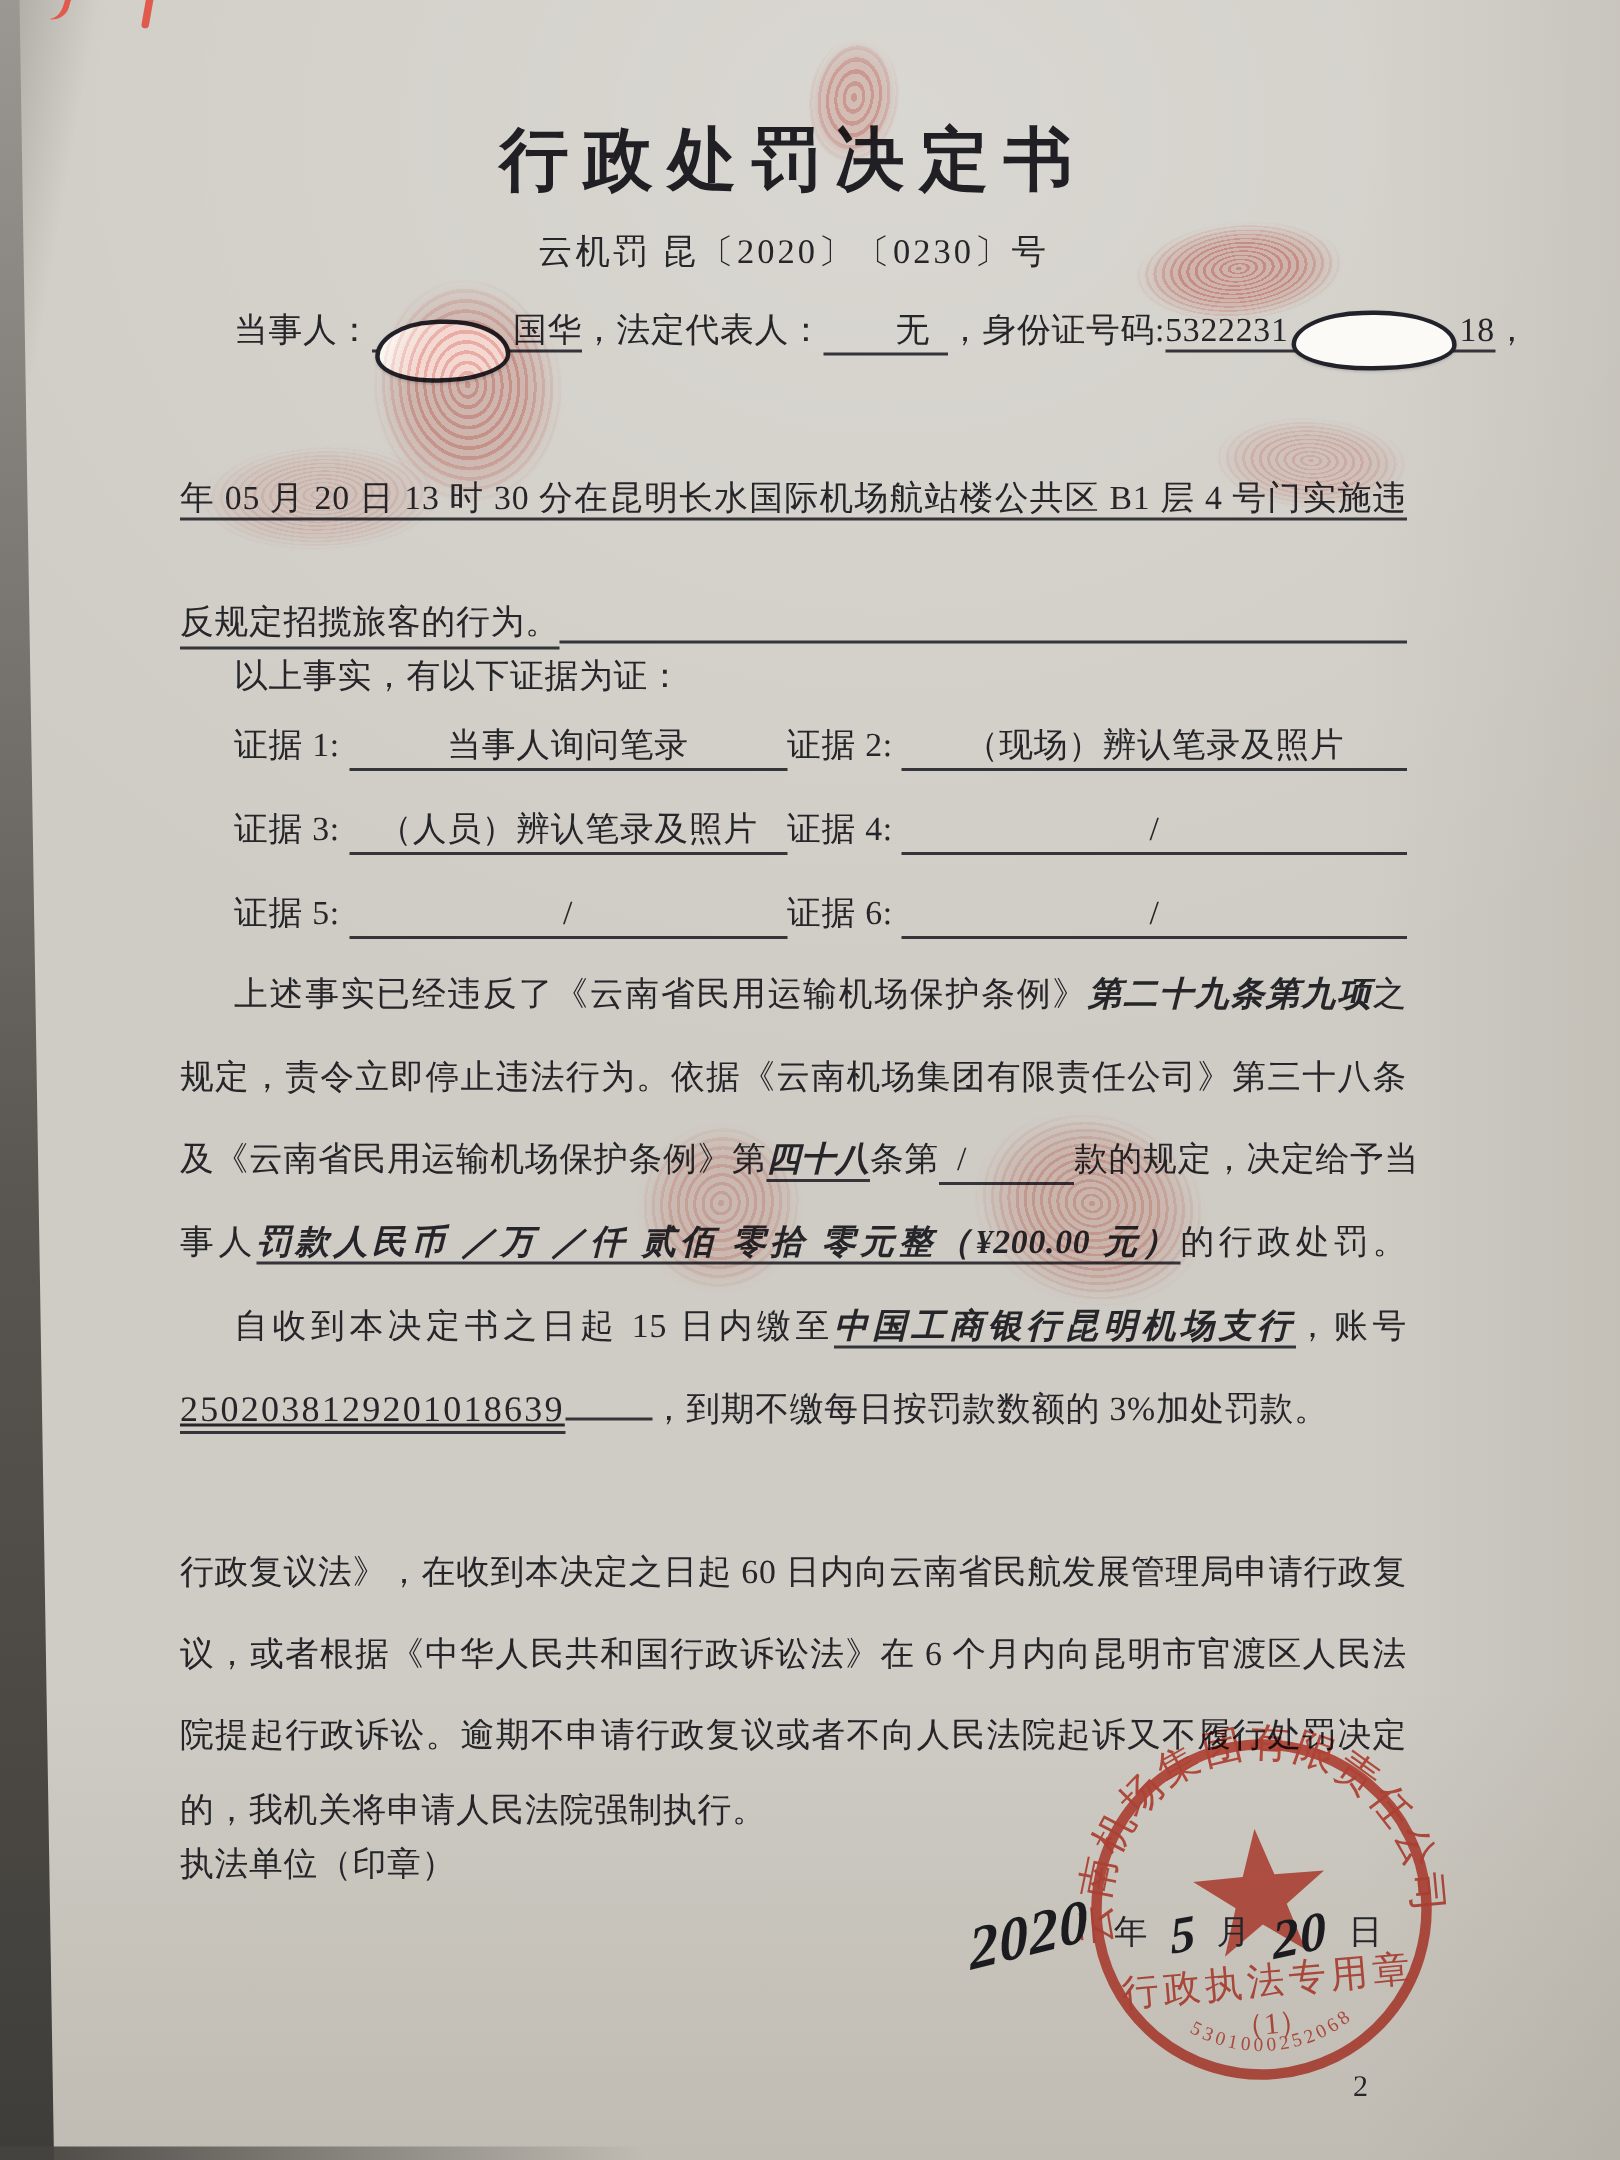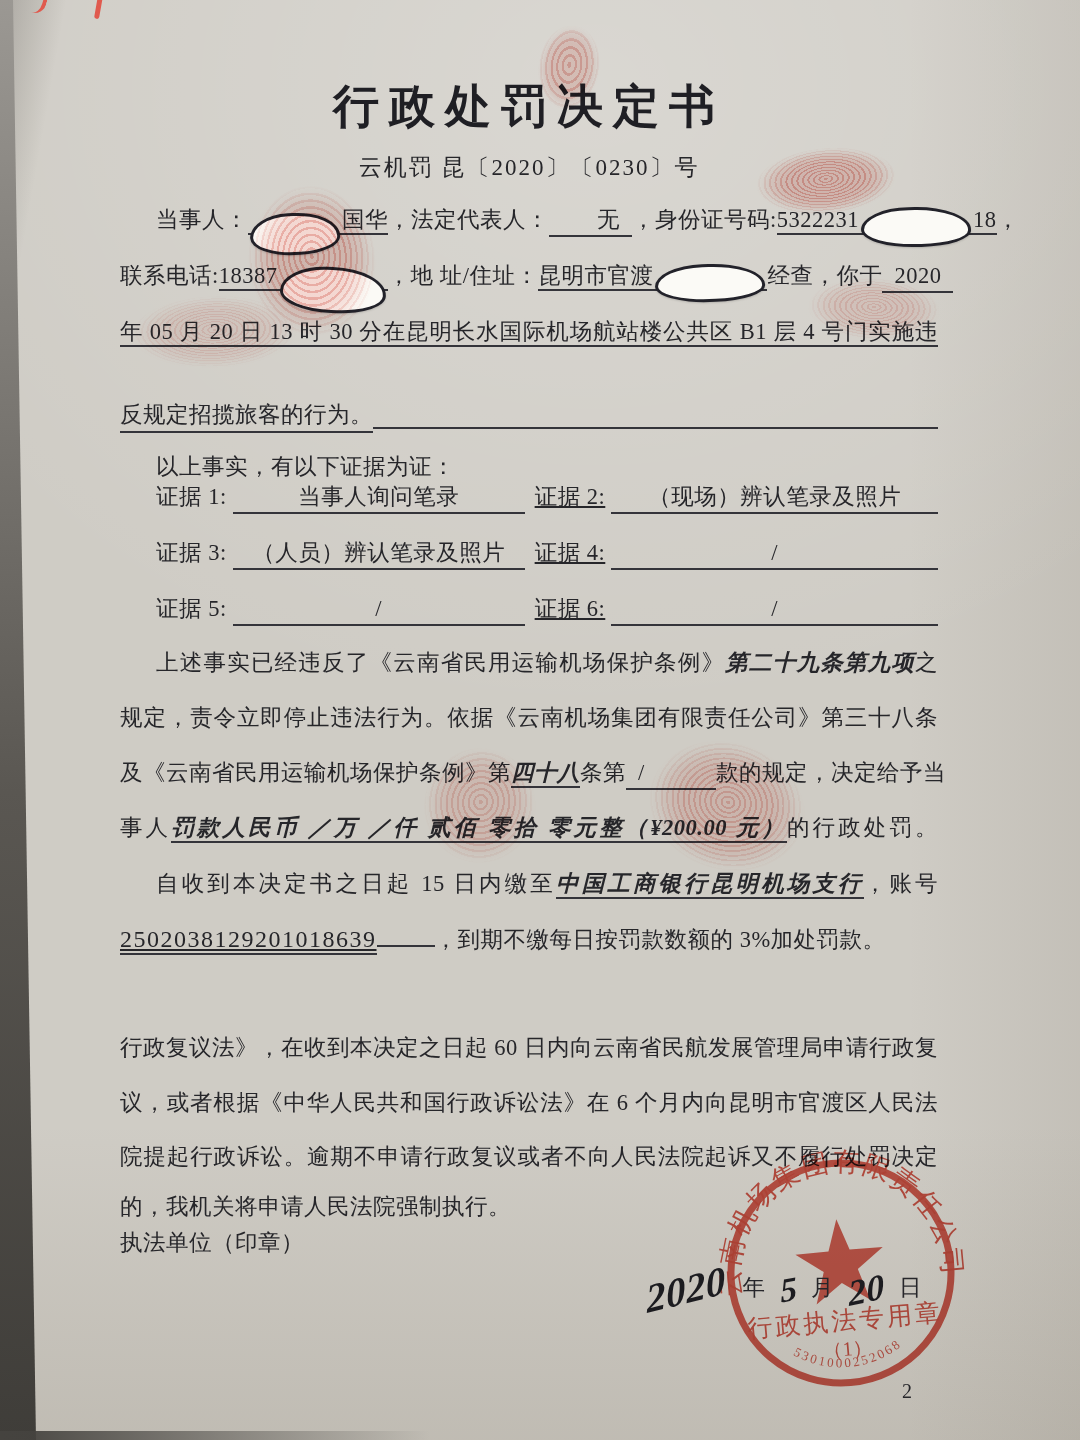--- a/index.html
+++ b/index.html
@@ -29,21 +29,21 @@
   .title{position:absolute;left:120px;top:76px;width:818px;text-align:center;
     font-size:46px;font-weight:700;letter-spacing:10px;color:#1f1f24;z-index:2;}
   .docnum{position:absolute;left:120px;top:152px;width:818px;text-align:center;
     font-size:23px;letter-spacing:2px;z-index:2;}
   .u{border-bottom:2px solid #34343a;padding-bottom:1px;margin-top:28px;}
   .b{font-weight:700;font-style:italic;}
   .bk{display:inline-block;border-bottom:2px solid #34343a;text-align:center;padding:0 12px;}
   .ev{display:flex;align-items:baseline;padding-left:36px;width:782px;}
   .ev .lab{flex:0 0 auto;margin-right:6px;}
   .ev .bk1{width:292px;padding:0;}
-  .ev .lab2{margin-left:10px;text-decoration:underline;}
+  .ev .lab2{margin-left:0;}
   .ev .bk2{flex:1;padding:0;}
   .ruleline{display:flex;align-items:baseline;}
   .ruleline .rule{flex:1;border-bottom:2px solid #34343a;align-self:flex-end;margin-bottom:4px;height:0;}
   .acct{font-size:24px;letter-spacing:1.5px;text-decoration:underline;}
   .uspace{display:inline-block;width:58px;border-bottom:2px solid #34343a;height:1em;vertical-align:baseline;}
   
   .blob{display:inline-block;position:relative;z-index:7;background:#fbfaf6;
     border:3px solid #22222a;box-sizing:border-box;
     border-radius:46% 54% 48% 52%/58% 62% 42% 48%;
     box-shadow:0 1px 2px rgba(0,0,0,.15);}
@@ -79,33 +79,30 @@
   <i class="pen-mark pm1"></i>
   <i class="pen-mark pm2"></i>
 
   <div class="title">行政处罚决定书</div>
   <div class="docnum">云机罚 昆〔2020〕〔0230〕号</div>
 
   <div class="ln just ind" style="top:205px">
     <span>当事人：</span><span class="u"><i class="blob name"></i><span>国华</span></span><span>，</span><span>法定代表人：</span><span class="bk">无</span><span>，</span><span>身份证号码:</span><span class="u"><span>5322231</span><i class="blob idno"></i><span>18</span></span><span>，</span>
   </div>
 
-  <div class="ln just" style="top:261px">
-    <span>联系电话:</span><span class="u"><span>18387</span><i class="blob phone"></i></span><span>，</span><span>地 址/住址：</span><span class="u"><span>昆明市官渡</span><i class="blob addr"></i></span><span>经查，你于</span><span class="bk">2020</span>
-  </div>
 
   <div class="ln just" style="top:317px">
     <span class="u">年 05 月 20 日 13 时 30 分在昆明长水国际机场航站楼公共区 B1 层 4 号门实施违</span>
   </div>
   <div class="ln ruleline" style="top:372px">
     <span class="u">反规定招揽旅客的行为。</span>
     <span class="rule"></span>
   </div>
 
-  <div class="ln ind" style="top:452px">以上事实，有以下证据为证：</div>
+  <div class="ln ind" style="top:436px">以上事实，有以下证据为证：</div>
 
   <div class="ln ev" style="top:482px">
     <span class="lab">证据 1:</span>
     <span class="bk bk1">当事人询问笔录</span>
     <span class="lab lab2">证据 2:</span>
     <span class="bk bk2">（现场）辨认笔录及照片</span>
   </div>
   <div class="ln ev" style="top:538px">
     <span class="lab">证据 3:</span>
     <span class="bk bk1">（人员）辨认笔录及照片</span>

